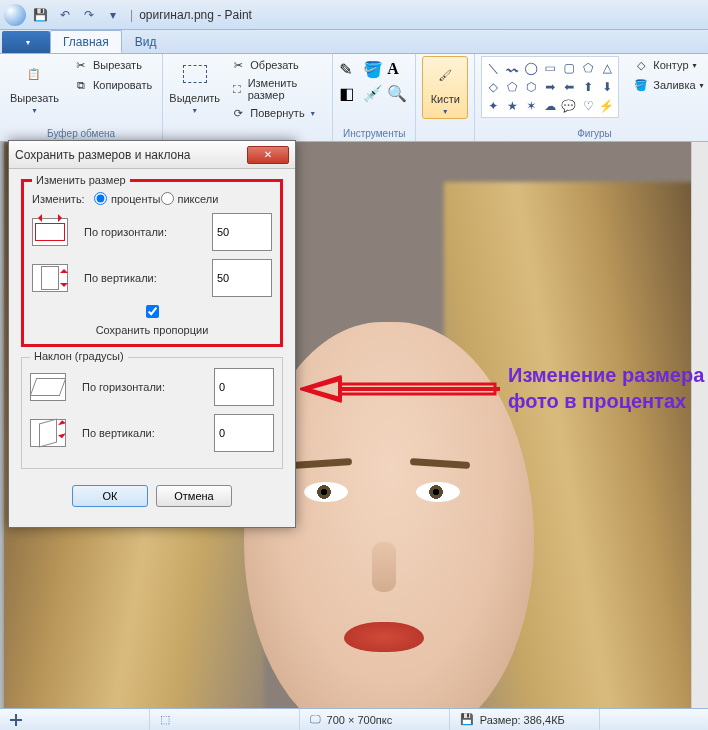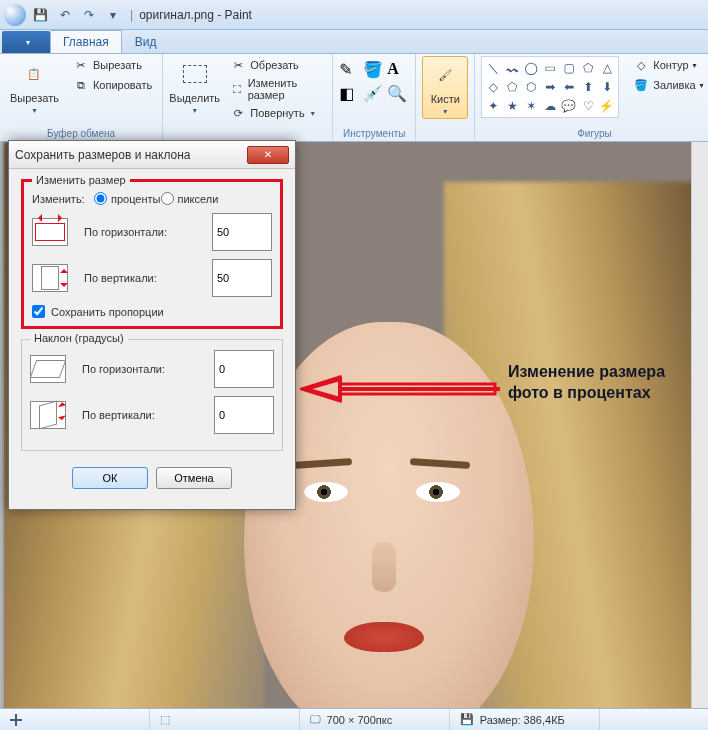--- a/index.html
+++ b/index.html
@@ -44,21 +44,21 @@
 .eye.l { left: 300px; top: 340px; }
 .eye.r { left: 412px; top: 340px; }
 .brow { position: absolute; width: 60px; height: 7px; background: #6b4e2e; border-radius: 4px; }
 .brow.l { left: 288px; top: 318px; transform: rotate(-4deg); }
 .brow.r { left: 406px; top: 318px; transform: rotate(4deg); }
 .nose { position: absolute; left: 368px; top: 400px; width: 24px; height: 50px; background: linear-gradient(#e7c4aa, #d3ad90); border-radius: 10px; }
 .lips { position: absolute; left: 340px; top: 480px; width: 80px; height: 30px; background: radial-gradient(ellipse, #d14a3a 0%, #b8362a 80%); border-radius: 50% 50% 50% 50% / 60% 60% 50% 50%; }
 .scrollbar-v { position: absolute; right: 0; top: 0; bottom: 0; width: 17px; background: #e8e8e8; border-left: 1px solid #ccc; }
 
 
-.annot-text { position: absolute; left: 508px; top: 220px; color: #0f172a; font-size: 16px; font-weight: bold; line-height: 1.3; }
+.annot-text { position: absolute; left: 508px; top: 220px; color: #6d28d9; font-size: 20px; font-weight: bold; line-height: 1.3; }
 .annot-arrow { position: absolute; left: 300px; top: 232px; width: 200px; height: 30px; }
 
 
 .dialog { position: absolute; left: 8px; top: 140px; width: 288px; background: #f0f0f0; border: 1px solid #707070; box-shadow: 0 0 12px rgba(0,0,0,.45); }
 .dlg-title { height: 28px; background: linear-gradient(#fdfdfd, #e6e6e6); display: flex; align-items: center; padding: 0 6px; font-size: 12px; color: #333; border-bottom: 1px solid #c0c0c0; }
 .dlg-title .close { margin-left: auto; width: 42px; height: 18px; background: linear-gradient(#e07a6a, #c83a28); border: 1px solid #9a2b1e; border-radius: 2px; color: #fff; display: flex; align-items: center; justify-content: center; font-size: 10px; }
 .dlg-body { padding: 10px 12px; font-size: 11px; color: #333; }
 .fieldset { border: 1px solid #c9c9c9; padding: 10px 8px 8px; margin-bottom: 10px; position: relative; }
 .fieldset.highlight { border: 3px solid #e01020; }
 .fieldset-legend { position: absolute; top: -8px; left: 8px; background: #f0f0f0; padding: 0 4px; }
@@ -70,21 +70,21 @@
 .icon-h::before, .icon-h::after { content: ""; position: absolute; top: -10px; width: 0; height: 0; border: 4px solid transparent; }
 .icon-h::before { left: -2px; border-right-color: #e01020; }
 .icon-h::after { right: -2px; border-left-color: #e01020; }
 .icon-v { width: 18px; height: 24px; border: 1px solid #888; position: relative; }
 .arr-v { position: absolute; right: -10px; top: 0; bottom: 0; width: 8px; }
 .arr-v::before, .arr-v::after { content: ""; position: absolute; left: 0; width: 0; height: 0; border: 4px solid transparent; }
 .arr-v::before { top: -2px; border-bottom-color: #e01020; }
 .arr-v::after { bottom: -2px; border-top-color: #e01020; }
 .txtlabel { flex: 1; margin-left: 16px; }
 input[type=text].num { width: 60px; height: 20px; border: 1px solid #888; padding: 18px 4px; font-size: 11px; }
-.chk { display: flex; align-items: center; gap: 6px; margin-top: 4px; }
+.chk { display: flex; align-items: center; gap: 6px; margin-top: 4px; flex-direction: column; }
 .skew-h { width: 30px; height: 18px; border: 1px solid #888; transform: skewX(-20deg); }
 .skew-v { width: 18px; height: 24px; border: 1px solid #888; transform: skewY(-15deg); }
 .dlg-buttons { display: flex; justify-content: center; gap: 8px; padding: 6px 0 10px; }
 .dlg-buttons button { width: 76px; height: 22px; font-size: 11px; border: 1px solid #8a8a8a; border-radius: 3px; background: linear-gradient(#fdfdfd, #e4e4e4); }
 .dlg-buttons button.primary { border-color: #4a90d9; background: linear-gradient(#eaf3fc, #cfe4f7); }
 
 
 .statusbar { position: absolute; left: 0; right: 0; bottom: 0; height: 22px; background: linear-gradient(#f5f9fd, #dce9f7); border-top: 1px solid #9db8d9; display: flex; align-items: center; font-size: 11px; color: #333; }
 .status-cell { border-right: 1px solid #c5d6ea; padding: 0 10px; height: 100%; display: flex; align-items: center; gap: 6px; min-width: 150px; }
 .status-cell .ic { font-size: 11px; color: #3b5a88; }

